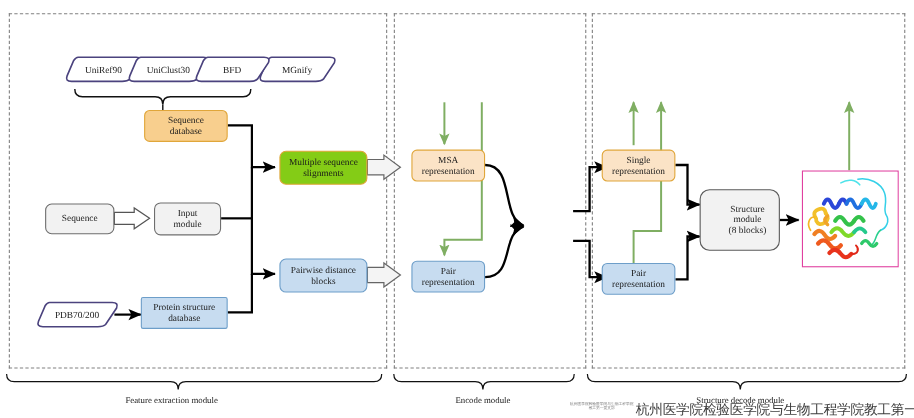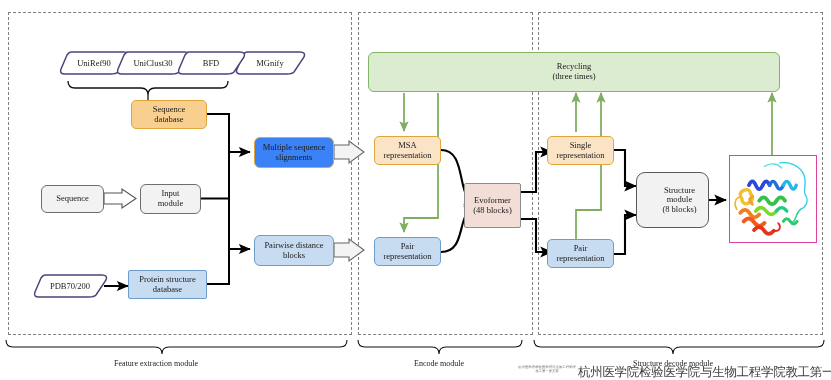--- a/index.html
+++ b/index.html
@@ -27,21 +27,21 @@
     text-align:center;
     line-height:1.12;
     font-size:8.5px;
     color:#1a1a1a;
     border-radius:5px;
     padding:1px 2px;
     white-space:pre-line;
   }
 
   .n-seqdb   { background:#f8cf8e; border:1.2px solid #e0a63a; }
-  .n-msa-in  { background:#3b82f6; border:1.2px solid #e0a63a; }
+  .n-msa-in  { background:#84cc16; border:1.2px solid #e0a63a; }
   .n-msa     { background:#fbe3c6; border:1.2px solid #e0a63a; }
   .n-pair    { background:#c7dcf0; border:1.2px solid #6d9ec9; }
   .n-blue    { background:#c7dcf0; border:1.2px solid #6d9ec9; }
   .n-gray    { background:#f2f2f2; border:1.4px solid #6e6e6e; }
   .n-evo     { background:#f3ddd7; border:1.4px solid #8c8c8c; border-radius:2px; }
   .n-struct  { background:#f2f2f2; border:1.6px solid #5a5a5a; border-radius:9px;padding-left:16px; }
   .n-recycle { background:#dcecd1; border:1.2px solid #82b566; border-radius:6px; }
 
   
   .chip {
@@ -219,34 +219,30 @@
 
   <div class="node n-blue" style="left:254px; top:235px; width:80px; height:31px; border-radius:6px;">Pairwise distance
 blocks</div>
 
   <div class="node n-msa" style="left:374px; top:136px; width:67px; height:29px;">MSA
 representation</div>
 
   <div class="node n-pair" style="left:374px; top:237px; width:67px; height:29px;">Pair
 representation</div>
 
-  <div class="node n-evo" style="left:464px; top:183px; width:57px; height:45px;">Evoformer
-(48 blocks)</div>
 
   <div class="node n-msa" style="left:547px; top:136px; width:67px; height:29px;">Single
 representation</div>
 
   <div class="node n-pair" style="left:547px; top:239px; width:67px; height:29px;">Pair
 representation</div>
 
   <div class="node n-struct" style="left:636px; top:172px; width:73px; height:56px;">Structure module
 (8 blocks)</div>
 
-  <div class="node n-recycle" style="left:368px; top:52px; width:412px; height:40px; font-size:8.5px;">Recycling
-(three times)</div>
 
   <div class="protein" style="left:729px; top:155px; width:88px; height:88px;">
     <svg width="86" height="86" viewBox="0 0 100 100">
       <rect x="0" y="0" width="100" height="100" fill="#ffffff"></rect>
       <g fill="none" stroke-linecap="round" stroke-linejoin="round">
 
         <path d="M58,8 C70,6 82,12 86,22 C90,32 84,40 88,46 C92,52 88,60 82,62" stroke="#35d0e8" stroke-width="1.6"></path>
         <path d="M40,12 C48,7 56,9 60,14" stroke="#4fe3ea" stroke-width="1.6"></path>
         <path d="M82,62 C76,66 78,74 72,78" stroke="#2ad08f" stroke-width="1.6"></path>
 

